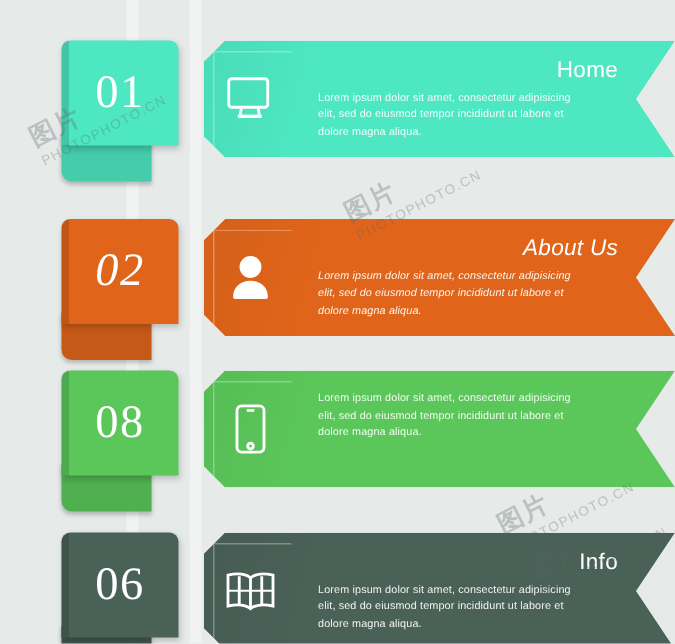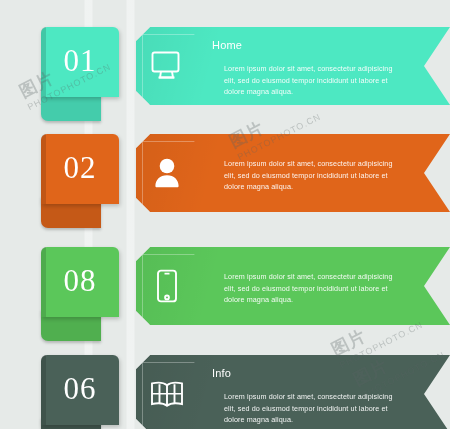--- a/index.html
+++ b/index.html
@@ -166,27 +166,28 @@
   .txt {
     position: absolute;
     left: 76px;
     top: 12px;
     width: 200px;
     z-index: 3;
   }
   .txt h3 {
     margin: 0 0 3px 0;
     color: #ffffff;
-    font-size: 11px;
+    font-size: 15px;
     font-weight: 400;
     letter-spacing: 0.2px;
     line-height: 1.1;
+    text-align: right;
   }
   .txt p {
-    margin: 12px;
+    margin: 0;
     color: rgba(255,255,255,0.93);
     font-size: 7.2px;
     line-height: 1.62;
     letter-spacing: 0.1px;
     width: 172px;
   }
 
   
   .wm {
     position: absolute;
@@ -226,39 +227,40 @@
       <path d="M11 21.5 L10 27.5 L23 27.5 L22 21.5"></path>
       <path d="M8.5 27.5 L24.5 27.5"></path>
     </svg>
         </div>
         <div class="txt">
           <h3>Home</h3>
           <p>Lorem ipsum dolor sit amet, consectetur adipisicing elit, sed do eiusmod tempor incididunt ut labore et dolore magna aliqua.</p>
         </div>
       </div>
     </div>
-    <div class="row" style="top: 134px;">
+    <div class="row" style="top: 146px; font-style: italic;">
       <div class="tab-wrap">
         <div class="tab-flap" style="background: rgb(224, 101, 26);"></div>
         <div class="tab-card" style="background: rgb(224, 101, 26);">
           <div class="tab-edge"></div>
           <div class="tab-num">02</div>
         </div>
       </div>
       <div class="ribbon">
         <div class="ribbon-body" style="background: rgb(224, 101, 26);"></div>
         <div class="ribbon-shade"></div>
         <div class="ribbon-chevron"></div>
         <div class="icon-box">
           <svg width="30" height="32" viewBox="0 0 30 32" fill="#fff">
       <circle cx="15" cy="9" r="7.3"></circle>
       <path d="M15 18.2c-7.1 0-11.6 4.7-11.6 10.6 0 1 .5 1.5 1.4 1.5h20.4c.9 0 1.4-.5 1.4-1.5 0-5.9-4.5-10.6-11.6-10.6z"></path>
     </svg>
         </div>
         <div class="txt">
+          <h3>About Us</h3>
           <p>Lorem ipsum dolor sit amet, consectetur adipisicing elit, sed do eiusmod tempor incididunt ut labore et dolore magna aliqua.</p>
         </div>
       </div>
     </div>
     <div class="row" style="top: 247px;">
       <div class="tab-wrap">
         <div class="tab-flap" style="background: rgb(91, 199, 90);"></div>
         <div class="tab-card" style="background: rgb(91, 199, 90);">
           <div class="tab-edge"></div>
           <div class="tab-num">08</div>

